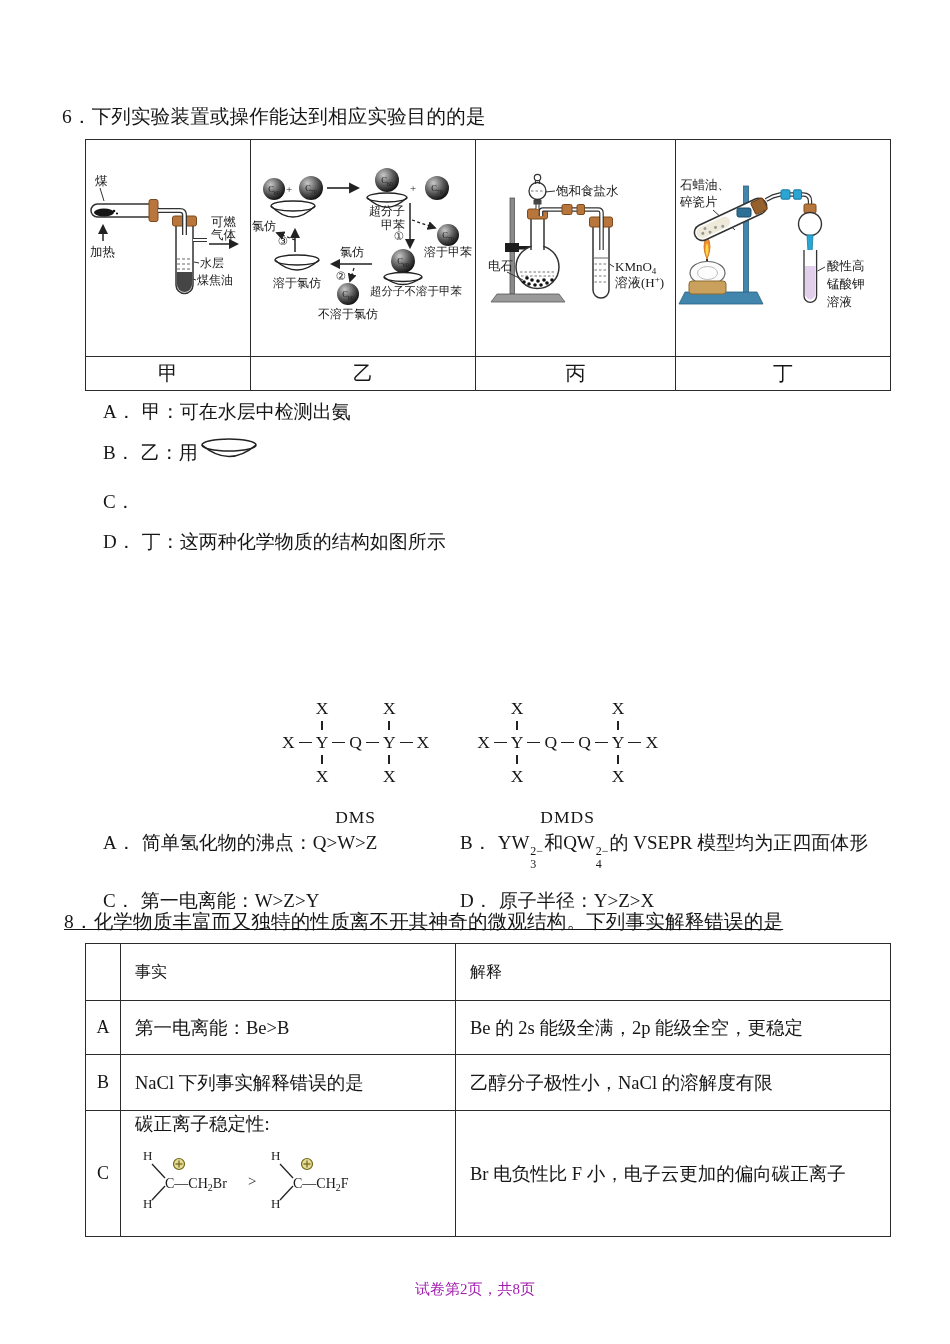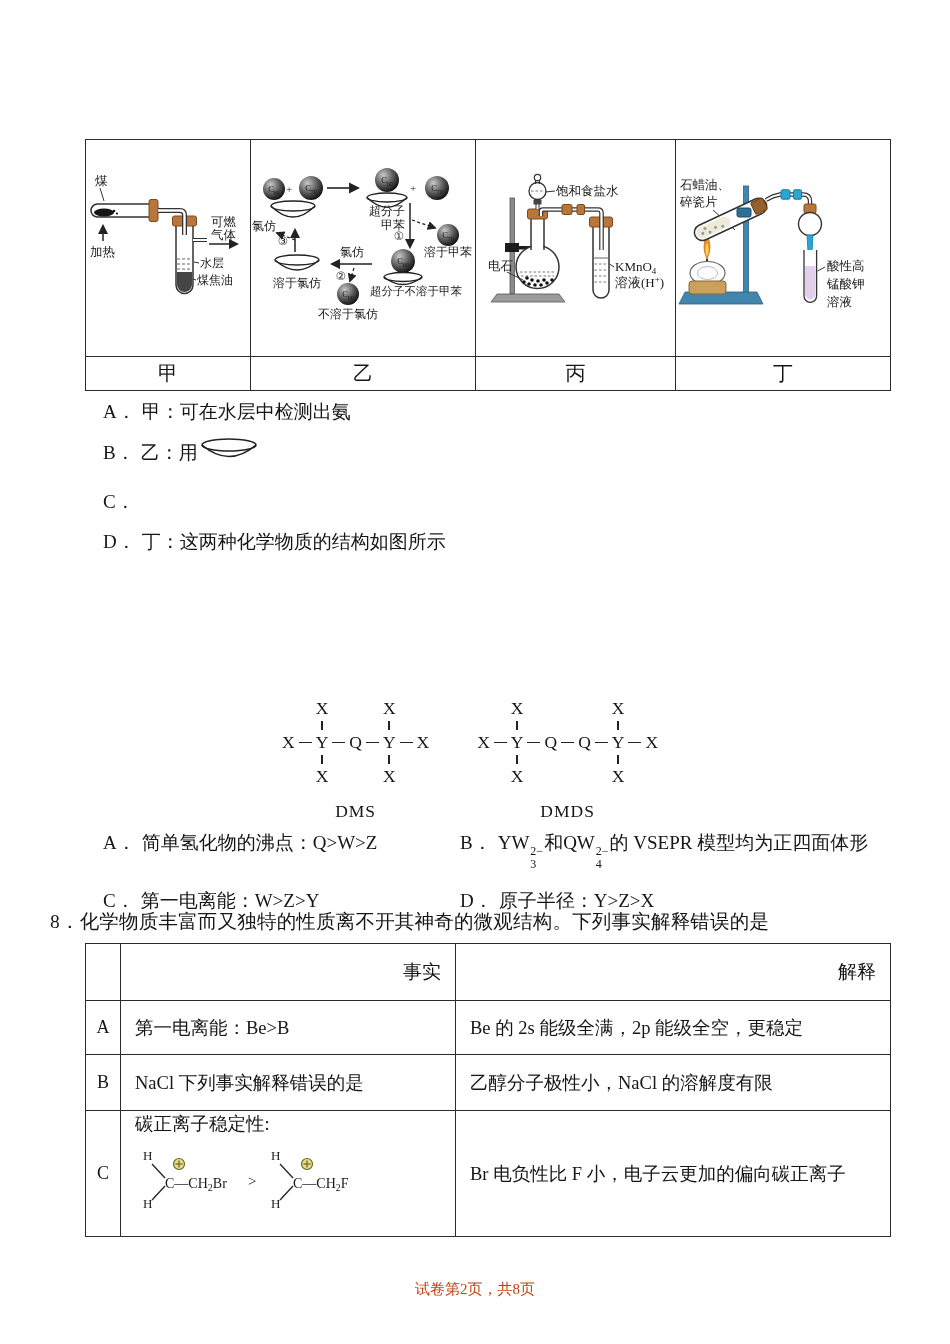--- a/index.html
+++ b/index.html
@@ -14,40 +14,41 @@
   .app-table td.lbl{height:33px;text-align:center;vertical-align:middle;font-size:20px;}
   .app-table svg{display:block;margin:0 auto;}
   svg text{font-family:"Liberation Serif","DejaVu Serif",serif;fill:#1a1a1a;}
   
   .mols{position:absolute;left:282px;top:698px;display:flex;gap:48px;}
   .mol-block{display:flex;flex-direction:column;align-items:center;}
   .mol-row{display:flex;align-items:center;font-size:17.5px;}
   .hb{width:13px;height:1.5px;background:#222;margin:0 4px;}
   .ycol{display:flex;flex-direction:column;align-items:center;}
   .vb{width:1.5px;height:9px;background:#222;margin:2px 0;}
-  .mol-label{text-align:center;margin-top:14px;font-size:17.5px;letter-spacing:1px;}
+  .mol-label{text-align:center;margin-top:20px;font-size:17.5px;letter-spacing:1px;}
   
   .q7opts{position:absolute;left:103px;top:829px;width:787px;display:grid;grid-template-columns:357px auto;row-gap:17px;font-size:19px;line-height:27px;}
   .q7opts .o{display:flex;align-items:baseline;white-space:nowrap;}
   .ss{display:inline-flex;flex-direction:column;vertical-align:-6px;line-height:1;font-size:12px;margin:0 1px;}
   .ss sup,.ss sub{line-height:1.05;font-size:12px;}
   sub{font-size:12px;}
   
   .fx-table{position:absolute;left:85px;top:943px;border-collapse:collapse;table-layout:fixed;font-size:18.5px;}
   .fx-table td{border:1.5px solid #2b2b2b;padding:0 14px;vertical-align:middle;}
   .fx-table td.key{text-align:center;padding:0;font-size:18px;}
-  .fx-table tr.hd td{text-align:right;height:56px;font-size:19px;}
+  .fx-table tr.hd td{text-align:left;height:56px;font-size:16px;}
   .bowl-ic{margin:0 2px;vertical-align:-9px;}
-  .footer{position:absolute;left:0;right:0;top:1280px;text-align:center;font-size:15px;color:#c2410c;}
+  .footer{position:absolute;left:0;right:0;top:1280px;text-align:center;font-size:15px;color:#a21caf;}
 </style>
 </head>
 <body>
 
 <div class="page">
 
+  <div class="stem" style="left:62px;top:103px;width:830px;">6．下列实验装置或操作能达到相应实验目的的是</div>
 
   <table class="app-table">
     <colgroup>
         <col style="width:165px">
         <col style="width:225px">
         <col style="width:200px">
         <col style="width:215px">
       </colgroup>
     <tbody>
         <tr>
@@ -389,21 +390,21 @@
     <div class="o">
         <span class="opt-label">C．</span>
         <span>第一电离能：W&gt;Z&gt;Y</span>
       </div>
     <div class="o">
         <span class="opt-label">D．</span>
         <span>原子半径：Y&gt;Z&gt;X</span>
       </div>
   </div>
 
-  <div class="stem" style="left:50px;top:908px;width:830px;">8．化学物质丰富而又独特的性质离不开其神奇的微观结构。下列事实解释错误的是</div>
+  <div class="stem" style="left:64px;top:908px;width:830px;text-decoration:underline;">8．化学物质丰富而又独特的性质离不开其神奇的微观结构。下列事实解释错误的是</div>
 
   <table class="fx-table">
     <colgroup>
         <col style="width:35px">
         <col style="width:335px">
         <col style="width:435px">
       </colgroup>
     <tbody>
         <tr class="hd">
       <td class="key"></td>

